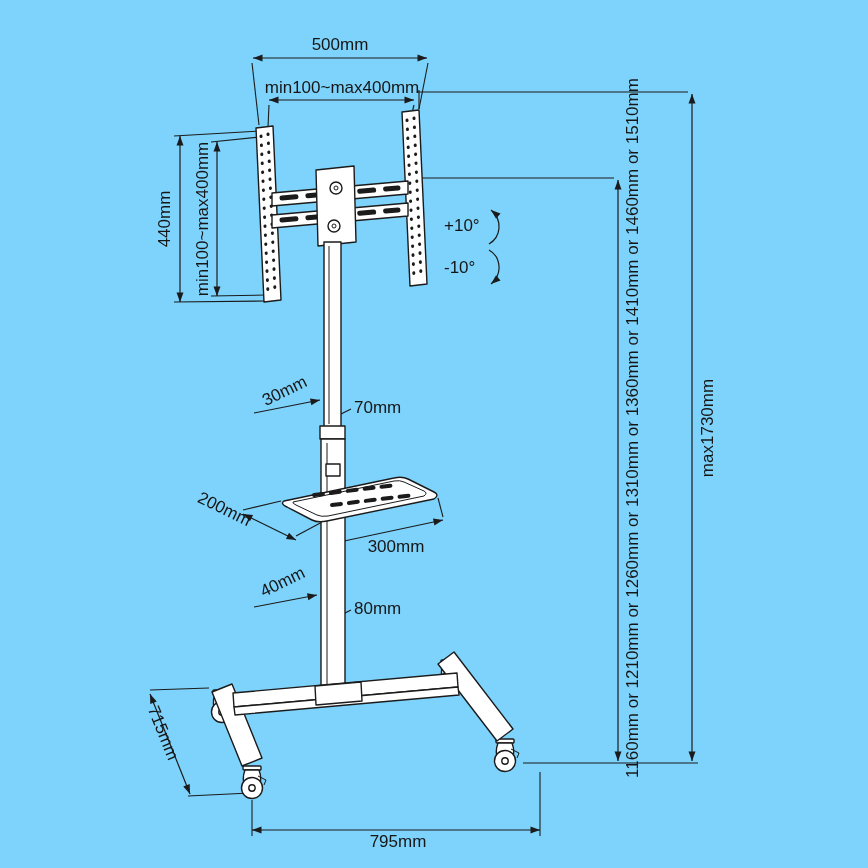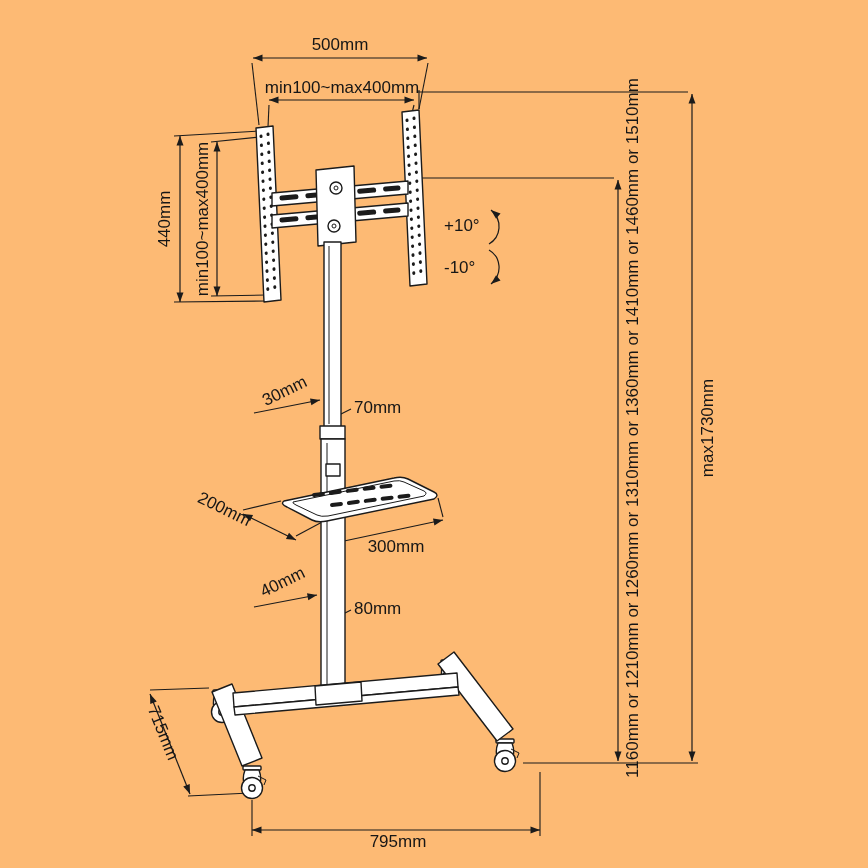--- a/index.html
+++ b/index.html
@@ -1,16 +1,16 @@
 <!DOCTYPE html>
 <html><head>
 <meta charset="utf-8">
 <style>
   html,body{margin:0;padding:0;background:#ffffff;}
-  .stage{width:868px;height:868px;background:#fdba74;position:relative;overflow:hidden;}
+  .stage{width:868px;height:868px;background:#7dd3fc;position:relative;overflow:hidden;}
   svg{display:block;}
   text{font-family:"Liberation Sans","DejaVu Sans",sans-serif;font-size:17px;fill:#161616;}
   .o{fill:#ffffff;stroke:#1b1b1b;stroke-width:1.4;stroke-linejoin:round;}
   .thin{fill:none;stroke:#1b1b1b;stroke-width:1;}
   .ext{fill:none;stroke:#1b1b1b;stroke-width:1.1;}
   .dim{fill:none;stroke:#1b1b1b;stroke-width:1.2;marker-start:url(#arr);marker-end:url(#arr);}
   .lead{fill:none;stroke:#1b1b1b;stroke-width:1.2;marker-end:url(#arr);}
   .dots{fill:none;stroke:#1b1b1b;stroke-width:3;stroke-linecap:round;stroke-dasharray:0.6 8.4;}
   .slots{fill:none;stroke:#1b1b1b;stroke-width:5;stroke-linecap:round;stroke-dasharray:14 12;}
   .slots2{fill:none;stroke:#1b1b1b;stroke-width:4;stroke-linecap:round;stroke-dasharray:9 8;}

